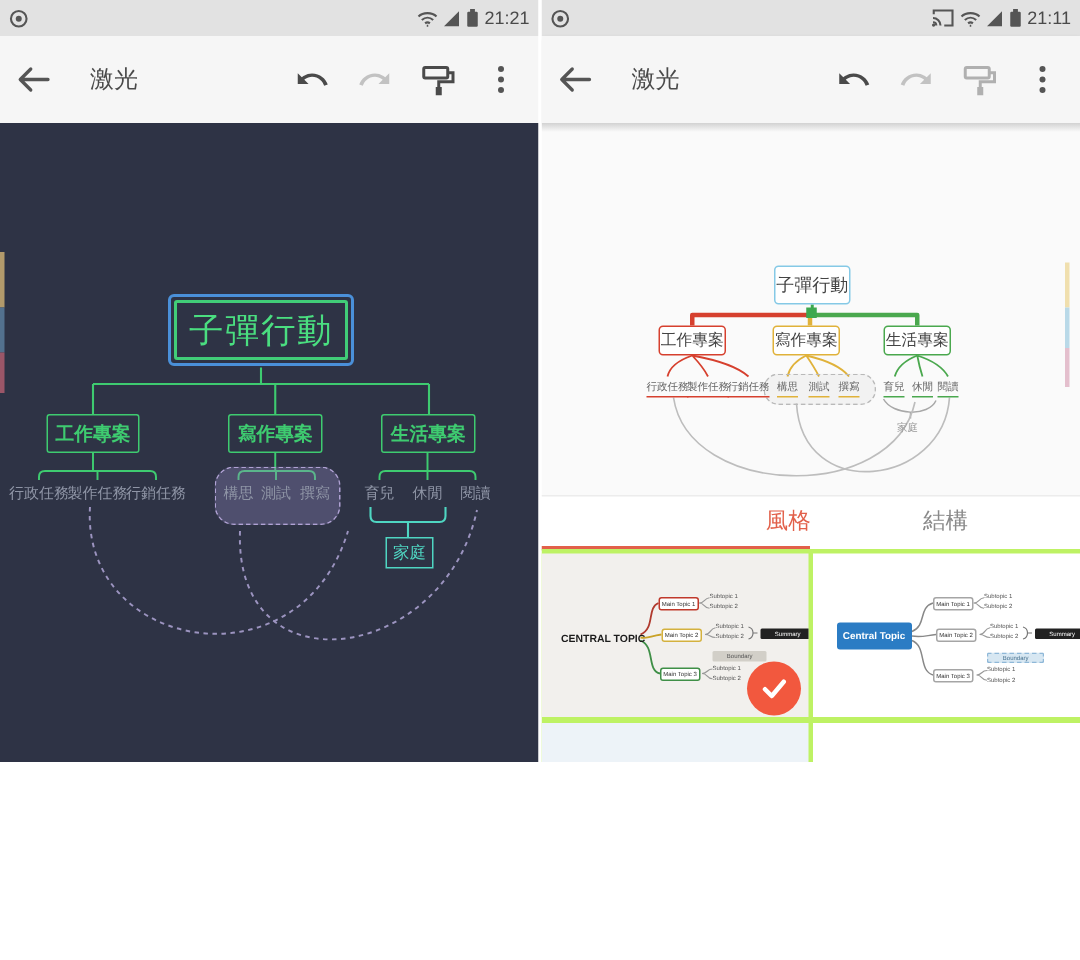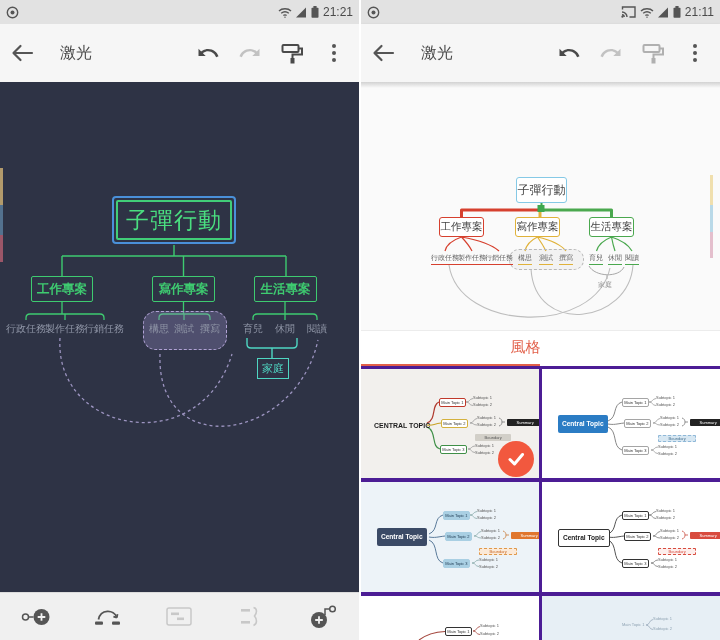--- a/index.html
+++ b/index.html
@@ -1,17 +1,17 @@
 <!DOCTYPE html>
 <html><head>
 <meta charset="utf-8">
 <style>
   html,body{margin:0;padding:0;}
   body{font-family:"Liberation Sans","DejaVu Sans",sans-serif;background:#fff;}
-  .screen{position:relative;width:720px;height:640px;overflow:hidden;background:#fff;}
+  .screen{position:relative;width:720px;height:508px;overflow:hidden;background:#fff;}
   .abs{position:absolute;}
   .phone{position:absolute;top:0;height:640px;width:359px;overflow:hidden;background:#fff;}
   
   .statusbar{position:absolute;top:0;left:0;right:0;height:24px;background:#e2e2e2;display:flex;align-items:center;padding:0 6px;box-sizing:border-box;}
   .statusbar .right{margin-left:auto;display:flex;align-items:center;gap:4px;}
   .st-time{font-size:12px;color:#4a4a4a;}
   
   .apptoolbar{position:absolute;top:24px;left:0;right:0;height:58px;background:#f6f6f6;display:flex;align-items:center;}
   .apptoolbar .title{font-size:16px;color:#4a4a4a;margin-left:18px;}
   .tb-btn{width:42px;height:42px;display:flex;align-items:center;justify-content:center;}
@@ -33,21 +33,21 @@
   .rcentral{position:absolute;left:155px;top:95px;width:51px;height:26px;background:#fff;border:1.8px solid #85c9e6;border-radius:3px;box-sizing:border-box;display:flex;align-items:center;justify-content:center;font-size:12px;color:#444;}
   .rbranch{position:absolute;top:135px;height:20px;background:#fff;border-radius:3px;box-sizing:border-box;display:flex;align-items:center;justify-content:center;font-size:10.5px;color:#444;}
   .rchild{position:absolute;transform:translateX(-50%);white-space:nowrap;font-size:7px;color:#666;top:171px;padding-bottom:1px;}
   .rboundary{position:absolute;left:148px;top:167px;width:75px;height:21px;border:1px dashed #b9b9b9;border-radius:10px;background:rgba(120,120,120,.06);box-sizing:border-box;}
   .rsummary{position:absolute;left:244px;top:198px;transform:translateX(-50%);font-size:7px;color:#999;}
   
   .tabbar{position:absolute;top:330px;left:0;width:359px;height:36px;background:#fff;border-top:1px solid #ececec;}
   .tab{position:absolute;top:0;width:50%;height:33px;display:flex;align-items:center;justify-content:center;font-size:15px;}
   .tab-underline{position:absolute;left:0;bottom:0;width:179px;height:3px;background:#e2604a;}
   
-  .grid{position:absolute;top:366px;left:0;width:359px;height:274px;background:#4c1d95;overflow:hidden;}
+  .grid{position:absolute;top:366px;left:0;width:359px;height:274px;background:#bef264;overflow:hidden;}
   .thumb{position:absolute;width:178px;overflow:hidden;}
   .mini-topic{position:absolute;width:27px;height:9px;border-radius:2px;box-sizing:border-box;display:flex;align-items:center;justify-content:center;background:#fff;}
   .mini-topic span{font-size:8px;transform:scale(.5);white-space:nowrap;color:#333;}
   .t4{font-size:8px;transform:scale(.5);transform-origin:left top;white-space:nowrap;color:#555;display:inline-block;}
   .badge{position:absolute;height:7px;border-radius:1px;display:flex;align-items:center;justify-content:center;padding:0 1px;box-sizing:border-box;}
   .badge span{font-size:8px;transform:scale(.5);white-space:nowrap;}
   .mini-central-caps{position:absolute;font-size:12px;font-weight:bold;color:#1c1c1c;transform:scale(.58);transform-origin:left center;white-space:nowrap;}
   .mini-central-fill{position:absolute;width:50px;height:18px;border-radius:2px;display:flex;align-items:center;justify-content:center;}
   .mini-central-fill span{font-size:11px;font-weight:bold;color:#fff;transform:scale(.6);white-space:nowrap;}
   .check-badge{position:absolute;left:137px;top:72px;width:36px;height:36px;border-radius:50%;background:#f2583e;display:flex;align-items:center;justify-content:center;}
@@ -331,20 +331,23 @@
 
       <div class="edge-strip" style="left:349px;top:93px;height:30px;background:#f0dfae;"></div>
       <div class="edge-strip" style="left:349px;top:123px;height:27px;background:#b9d9e8;"></div>
       <div class="edge-strip" style="left:349px;top:150px;height:26px;background:#e4bfcd;"></div>
     </div>
 
     <div class="tabbar">
       <div class="tab" style="left:0;color:#e2604a;justify-content:flex-end;">
           <span>風格</span>
         </div>
+      <div class="tab" style="left:50%;color:#8a8a8a;">
+          <span>結構</span>
+        </div>
       <div class="tab-underline"></div>
     </div>
 
     <div class="grid">
 
       <div class="thumb" style="left:0;top:3px;height:109px;background:#f2f0ed;">
         <svg class="abs" style="left:0;top:0;" width="178" height="109" viewBox="0 0 178 109">
           <path d="M66 54 C76 50,70 36,78 33" fill="none" stroke="#b03a2e" stroke-width="1.2"></path>
           <path d="M66 56 C72 57,72 55,80 54" fill="none" stroke="#c9a227" stroke-width="1.2"></path>
           <path d="M66 58 C76 62,70 78,79 80" fill="none" stroke="#3f8f47" stroke-width="1.2"></path>

